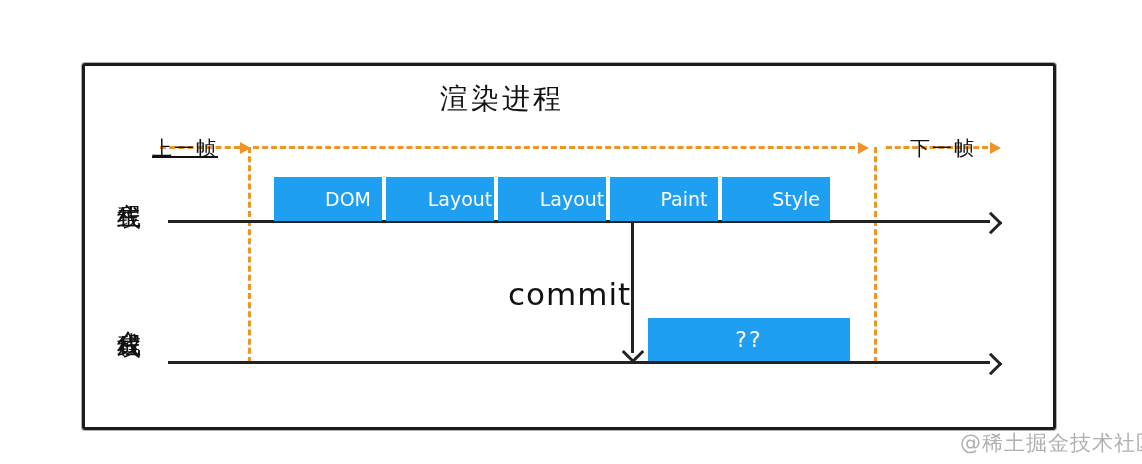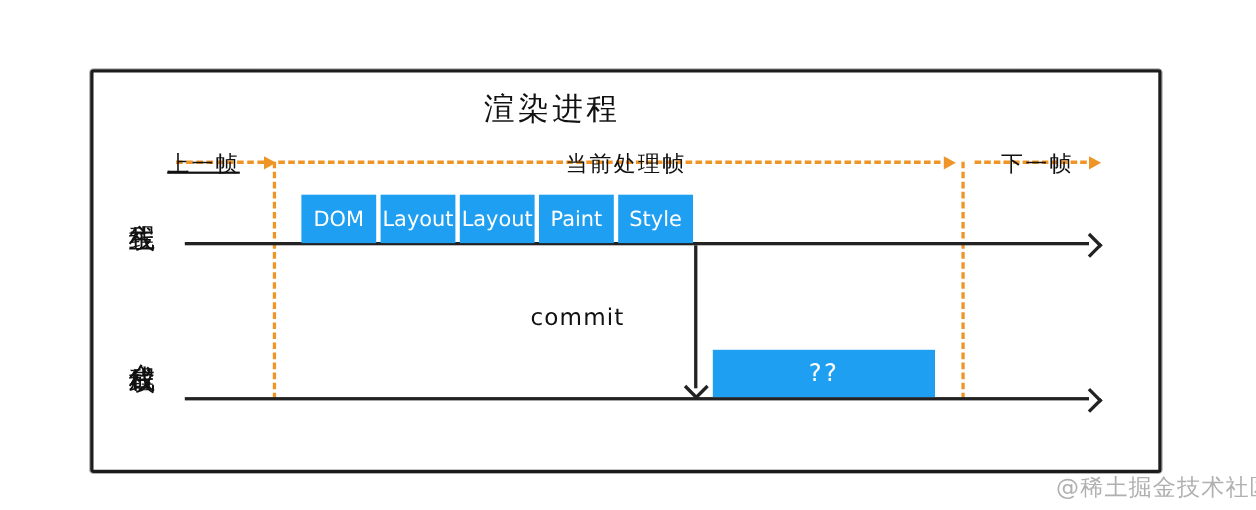--- a/index.html
+++ b/index.html
@@ -31,24 +31,24 @@
   .chev.down{transform:rotate(135deg);}
 
   
   .thread-label{position:absolute;writing-mode:vertical-lr;text-orientation:upright;
                 font-size:24px;line-height:27px;letter-spacing:2px;color:#111;}
 
   
   .stages{position:absolute;left:274px;top:177px;display:flex;gap:4px;}
   .stage{width:68px;height:44px;background:#1E9FF2;color:#fff;
          display:flex;align-items:center;justify-content:center;
-         font-size:19px;font-weight:500;}
+         font-size:19px;font-weight:500;padding-left:40px;}
 
-  .commit-label{position:absolute;left:460px;top:276px;width:130px;
-                text-align:center;font-size:21px;letter-spacing:1px;color:#111;}
+  .commit-label{position:absolute;left:508px;top:276px;width:130px;
+                text-align:left;font-size:31px;letter-spacing:1px;color:#111;}
 
   .task-box{position:absolute;left:648px;top:318px;width:202px;height:43px;
             background:#1E9FF2;color:#fff;display:flex;align-items:center;
             justify-content:center;font-size:22px;font-weight:500;letter-spacing:2px;}
 
   .watermark{position:absolute;left:960px;top:429px;font-size:21px;
              color:rgba(150,150,150,.75);letter-spacing:1px;white-space:nowrap;}
 </style>
 </head>
 <body>
@@ -66,21 +66,20 @@
 
   <div class="odash-h" style="left:253px;top:146px;width:602px;"></div>
   <div class="otri" style="left:858px;top:142px;"></div>
 
   <div class="odash-v" style="left:874px;top:147px;height:216px;"></div>
 
   <div class="odash-h" style="left:886px;top:146px;width:102px;"></div>
   <div class="otri" style="left:990px;top:142px;"></div>
 
   <div class="marker-label" style="left:150px;top:135px;width:70px;text-decoration:underline;">上一帧</div>
-  <div class="marker-label" style="left:503px;top:135px;width:132px;">当前处理帧</div>
   <div class="marker-label" style="left:903px;top:135px;width:80px;">下一帧</div>
 
   <div class="thread-label" style="left:115px;top:184px;">主线程</div>
 
   <div class="bline-h" style="left:168px;top:220px;width:822px;"></div>
   <div class="chev right" style="left:983px;top:215px;"></div>
 
   <div class="stages">
     <div class="stage">DOM</div>
     <div class="stage">Layout</div>

